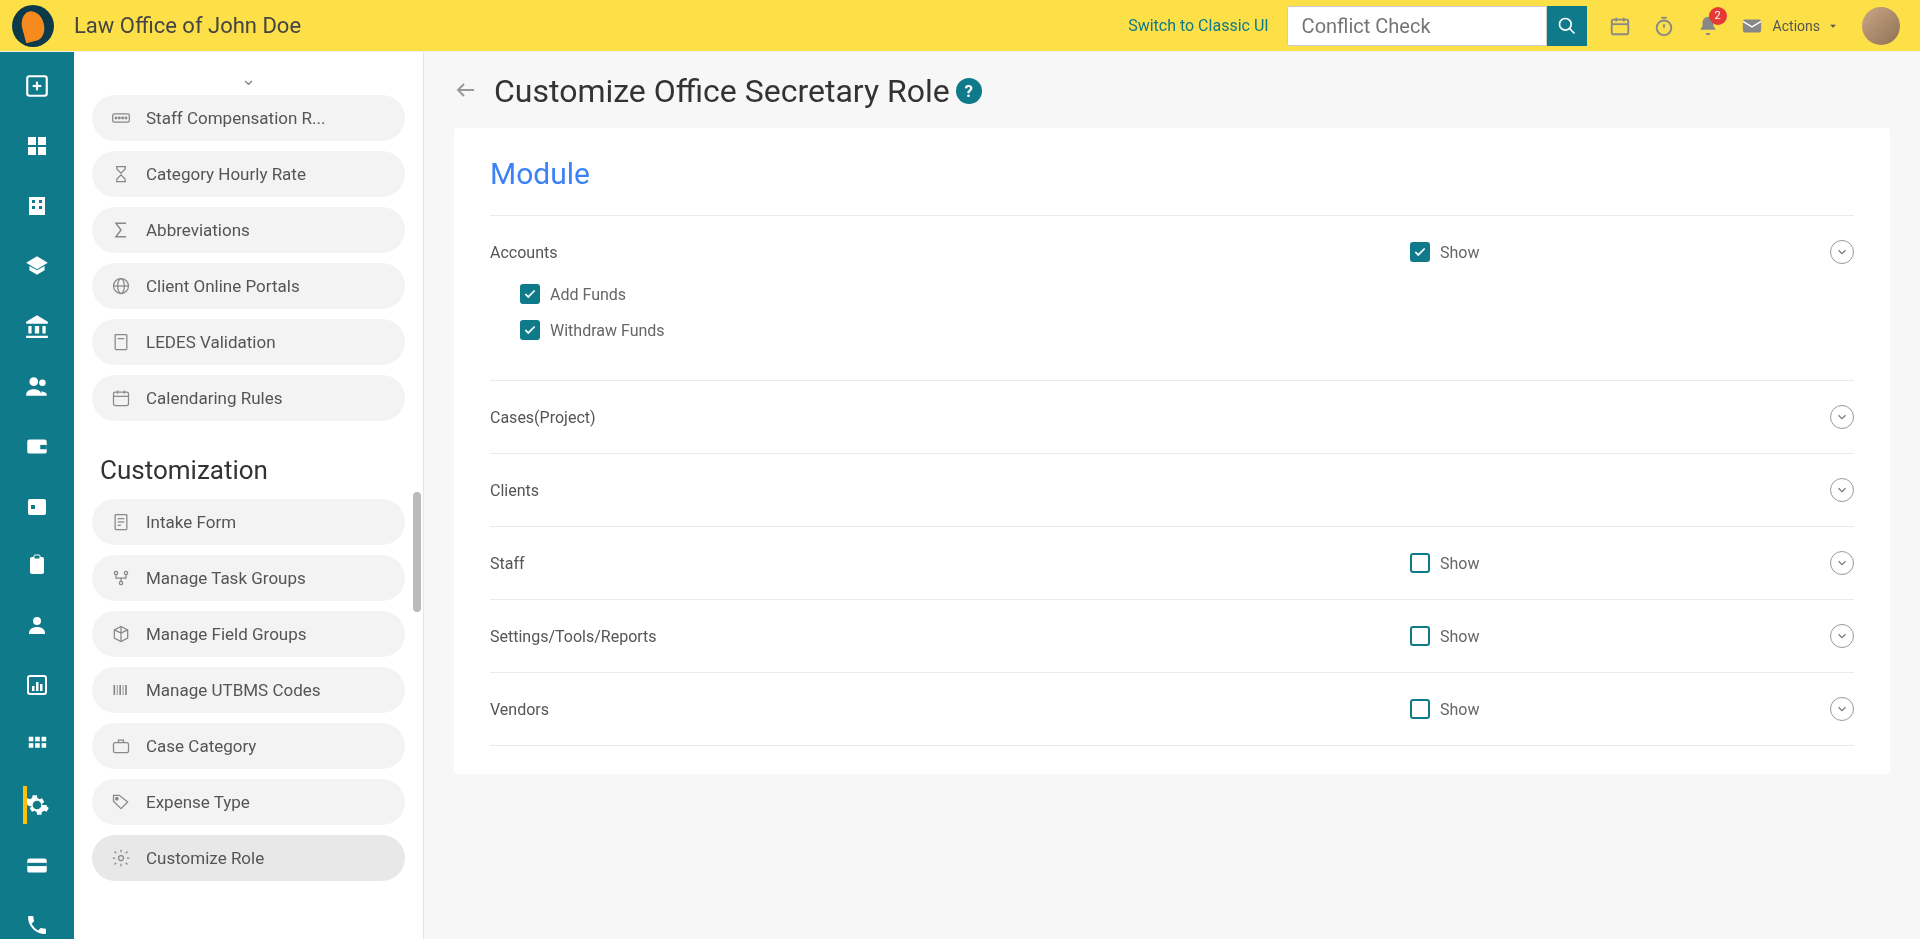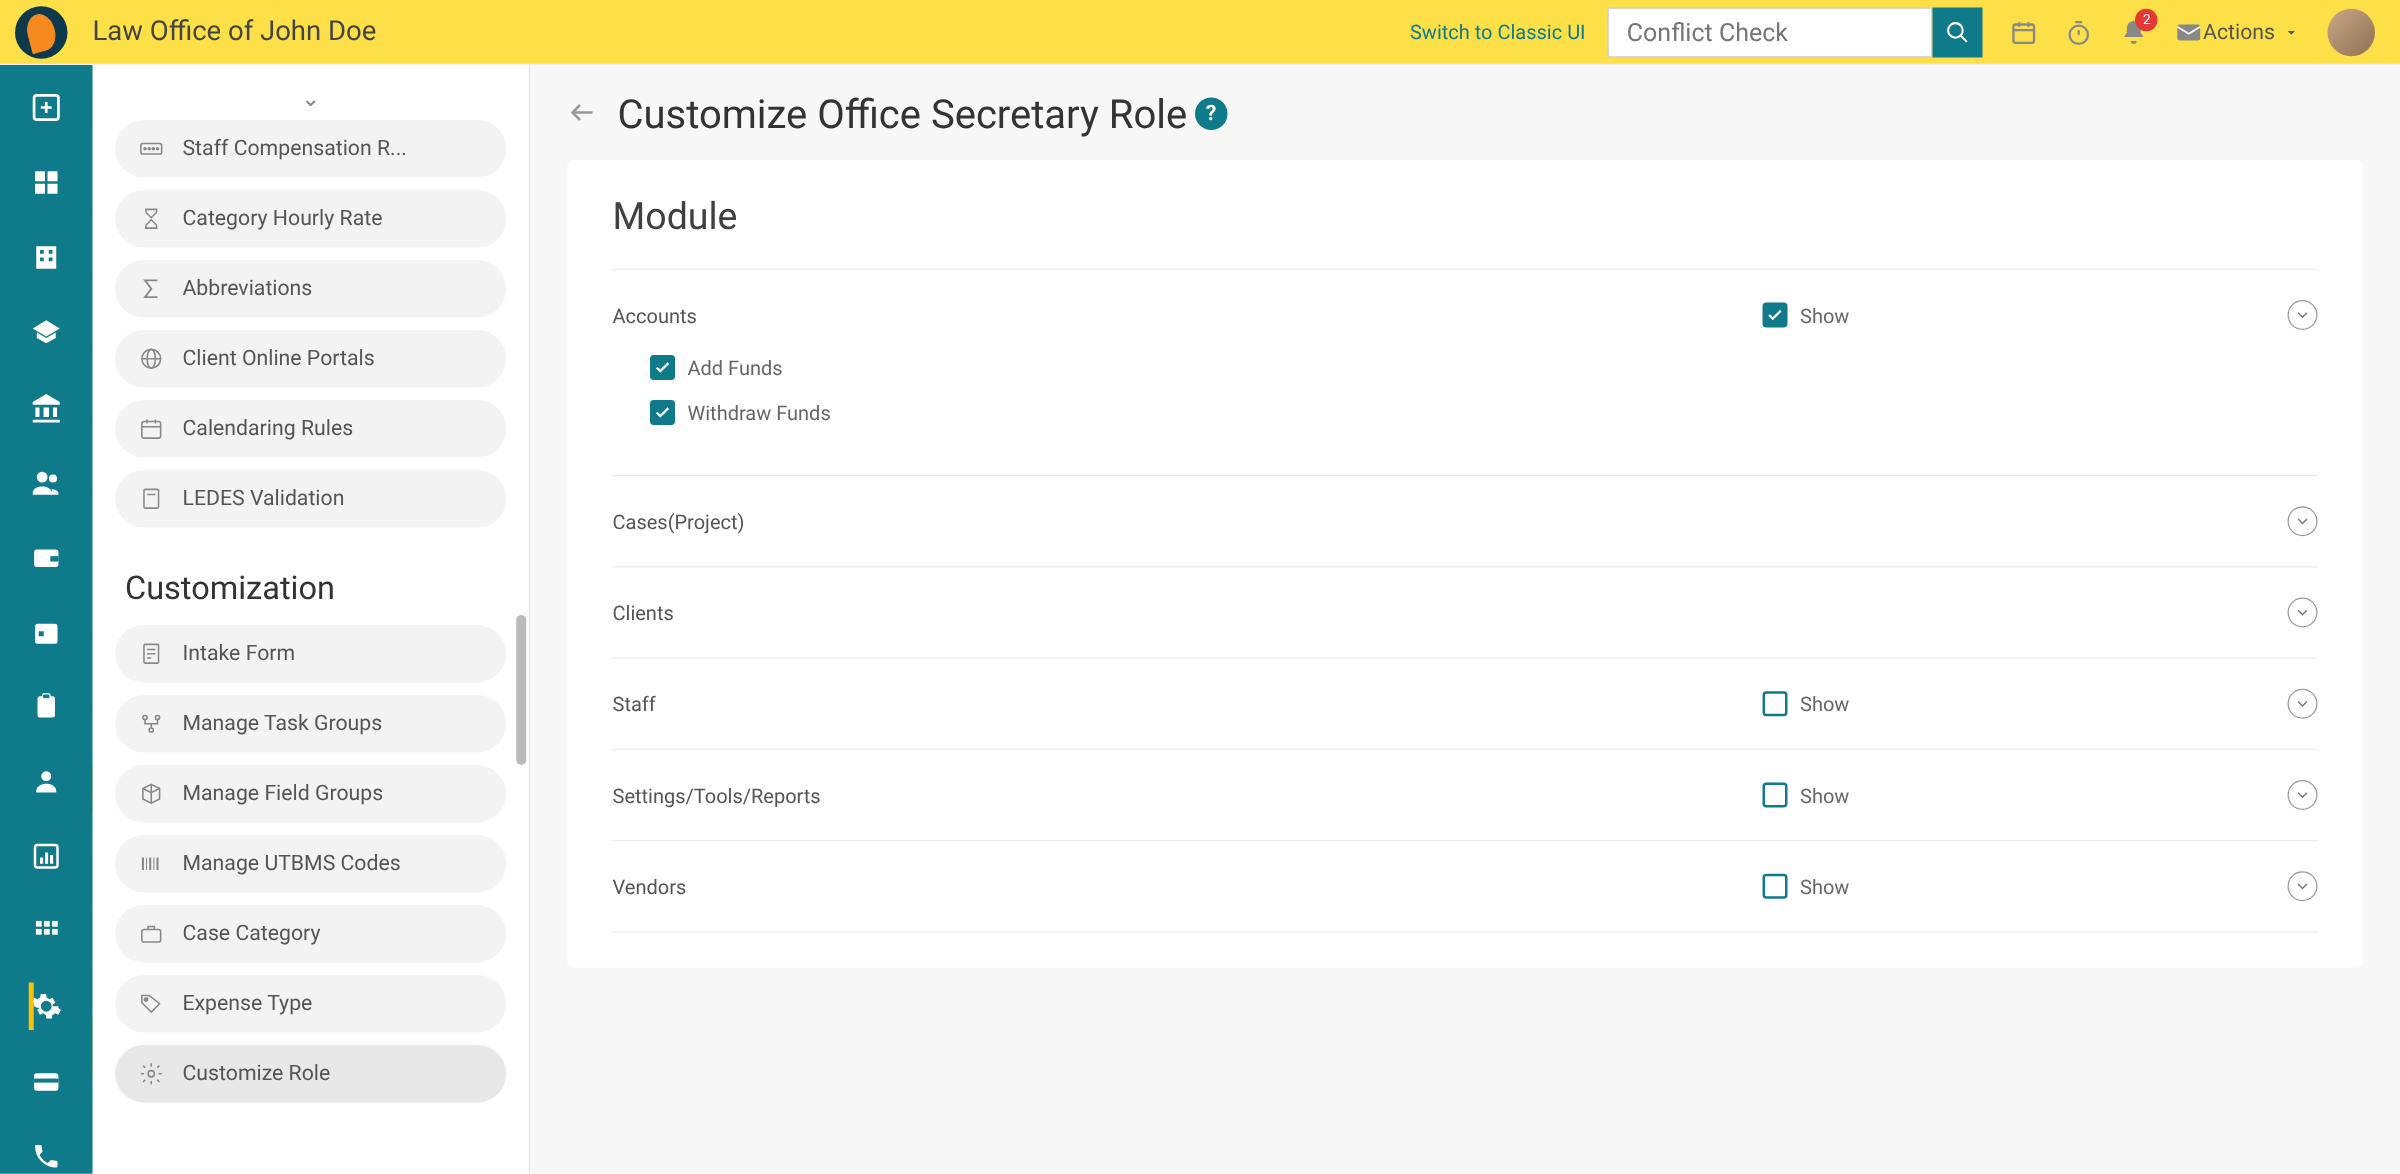--- a/index.html
+++ b/index.html
@@ -9,42 +9,42 @@
 .logo::before{content:"";position:absolute;width:22px;height:30px;background:#f68a1e;border-radius:50% 50% 50% 0;left:10px;top:6px;transform:rotate(-15deg)}
 .firm{font-size:22px;color:#444}
 .sp{flex:1}
 .classic{color:#0f7a8a;font-size:16px;margin-right:18px}
 .searchwrap{display:flex;align-items:flex-end}
 .search{width:260px;height:40px;border:1px solid #ccc;padding:0 14px;font-size:20px;color:#555;outline:none;border-radius:2px 0 0 2px}
 .sbtn{width:40px;height:40px;background:#0f7a8a;display:flex;align-items:center;justify-content:center;cursor:pointer}
 .topicons{display:flex;align-items:center;gap:22px;margin-left:22px}
 .ticon{width:22px;height:22px;color:#777;position:relative}
 .badge{position:absolute;top:-8px;right:-8px;background:#e53935;color:#fff;font-size:11px;width:18px;height:18px;border-radius:50%;display:flex;align-items:center;justify-content:center}
-.actions{display:flex;align-items:center;color:#555;font-size:17px;margin-left:0;cursor:pointer}
+.actions{display:flex;align-items:center;color:#555;font-size:14px;margin-left:10px;cursor:pointer}
 .avatar{width:38px;height:38px;border-radius:50%;background:linear-gradient(135deg,#c9a885,#8e7055);margin-left:22px}
 .leftrail{position:fixed;top:52px;left:0;bottom:0;width:74px;background:#0f7a8a;display:flex;flex-direction:column;align-items:center;padding-top:20px;gap:32px;z-index:90}
 .ritem{width:28px;height:28px;color:#fff;display:flex;align-items:center;justify-content:center;cursor:pointer}
 .ritem.active::before{content:"";position:absolute;left:0;width:4px;height:38px;background:#ffc107}
 .ritem.active{position:relative}
 .settingspanel{position:fixed;top:52px;left:74px;bottom:0;width:350px;background:#fff;overflow-y:auto;z-index:80;border-right:1px solid #e5e5e5}
 .settingslist{padding:10px 18px 20px}
 .caret{text-align:center;color:#888;font-size:18px;padding:6px 0}
 .pill{display:flex;align-items:center;background:#f3f3f3;border-radius:24px;padding:12px 18px;margin-bottom:10px;color:#555;cursor:pointer}
 .pill.sel{background:#e8e8e8}
 .pillicon{width:22px;height:22px;margin-right:14px;color:#888;display:flex;align-items:center;justify-content:center}
 .pilltext{font-size:17px;white-space:nowrap;overflow:hidden;text-overflow:ellipsis}
 .section{font-size:26px;color:#333;padding:24px 8px 14px}
 .scrolltrack{position:absolute;right:2px;top:440px;width:8px;height:120px;background:#bbb;border-radius:4px}
 .main{position:fixed;top:52px;left:424px;right:0;bottom:0;background:#f7f7f7;overflow-y:auto;padding:20px 30px}
 .pagehead{display:flex;align-items:center;margin-bottom:18px}
 .backarr{width:26px;height:26px;color:#999;margin-right:14px;cursor:pointer}
 .pagetitle{font-size:32px;color:#333;display:flex;align-items:center}
 .help{width:26px;height:26px;background:#0f7a8a;color:#fff;border-radius:50%;display:flex;align-items:center;justify-content:center;font-size:17px;font-weight:bold;margin-left:6px}
 .card{background:#fff;border-radius:4px;padding:28px 36px}
-.cardtitle{font-size:30px;color:#404040;padding-bottom:24px;border-bottom:1px solid #eaeaea}
+.cardtitle{font-size:30px;color:#3b82f6;padding-bottom:24px;border-bottom:1px solid #eaeaea}
 .module{border-bottom:1px solid #eaeaea;padding:24px 0}
 .modrow{display:flex;align-items:center}
 .modname{font-size:16px;color:#555;flex:1}
 .showck{display:flex;align-items:center;min-width:120px}
 .cbox{width:20px;height:20px;border:2px solid #0f7a8a;border-radius:3px;margin-right:10px;display:flex;align-items:center;justify-content:center;cursor:pointer}
 .cbox.on{background:#0f7a8a}
 .cbox.on svg{display:block}
 .cbox svg{display:none}
 .cblabel{font-size:16px;color:#666}
 .expand{width:24px;height:24px;border:1.5px solid #999;border-radius:50%;display:flex;align-items:center;justify-content:center;cursor:pointer;margin-left:300px;color:#777}
@@ -247,36 +247,36 @@
               <circle cx="12" cy="12" r="9"></circle>
               <ellipse cx="12" cy="12" rx="4" ry="9"></ellipse>
               <line x1="3" y1="12" x2="21" y2="12"></line>
             </svg>
           </span>
           <span class="pilltext">Client Online Portals</span>
         </div>
         <div class="pill">
           <span class="pillicon">
             <svg width="20" height="20" viewBox="0 0 24 24" fill="none" stroke="#888" stroke-width="1.5">
+              <rect x="5" y="3" width="14" height="18" rx="1"></rect>
+              <line x1="8" y1="8" x2="16" y2="8"></line>
+            </svg>
+          </span>
+          <span class="pilltext">LEDES Validation</span>
+        </div>
+        <div class="pill">
+          <span class="pillicon">
+            <svg width="20" height="20" viewBox="0 0 24 24" fill="none" stroke="#888" stroke-width="1.5">
               <rect x="3" y="5" width="18" height="16" rx="2"></rect>
               <line x1="3" y1="10" x2="21" y2="10"></line>
               <line x1="8" y1="3" x2="8" y2="7"></line>
               <line x1="16" y1="3" x2="16" y2="7"></line>
             </svg>
           </span>
           <span class="pilltext">Calendaring Rules</span>
-        </div>
-        <div class="pill">
-          <span class="pillicon">
-            <svg width="20" height="20" viewBox="0 0 24 24" fill="none" stroke="#888" stroke-width="1.5">
-              <rect x="5" y="3" width="14" height="18" rx="1"></rect>
-              <line x1="8" y1="8" x2="16" y2="8"></line>
-            </svg>
-          </span>
-          <span class="pilltext">LEDES Validation</span>
         </div>
       </div>
     <div class="section">Customization</div>
     <div id="custom-items">
         <div class="pill">
           <span class="pillicon">
             <svg width="20" height="20" viewBox="0 0 24 24" fill="none" stroke="#888" stroke-width="1.5">
               <rect x="5" y="3" width="14" height="18" rx="1"></rect>
               <line x1="8" y1="8" x2="16" y2="8"></line>
               <line x1="8" y1="12" x2="16" y2="12"></line>

